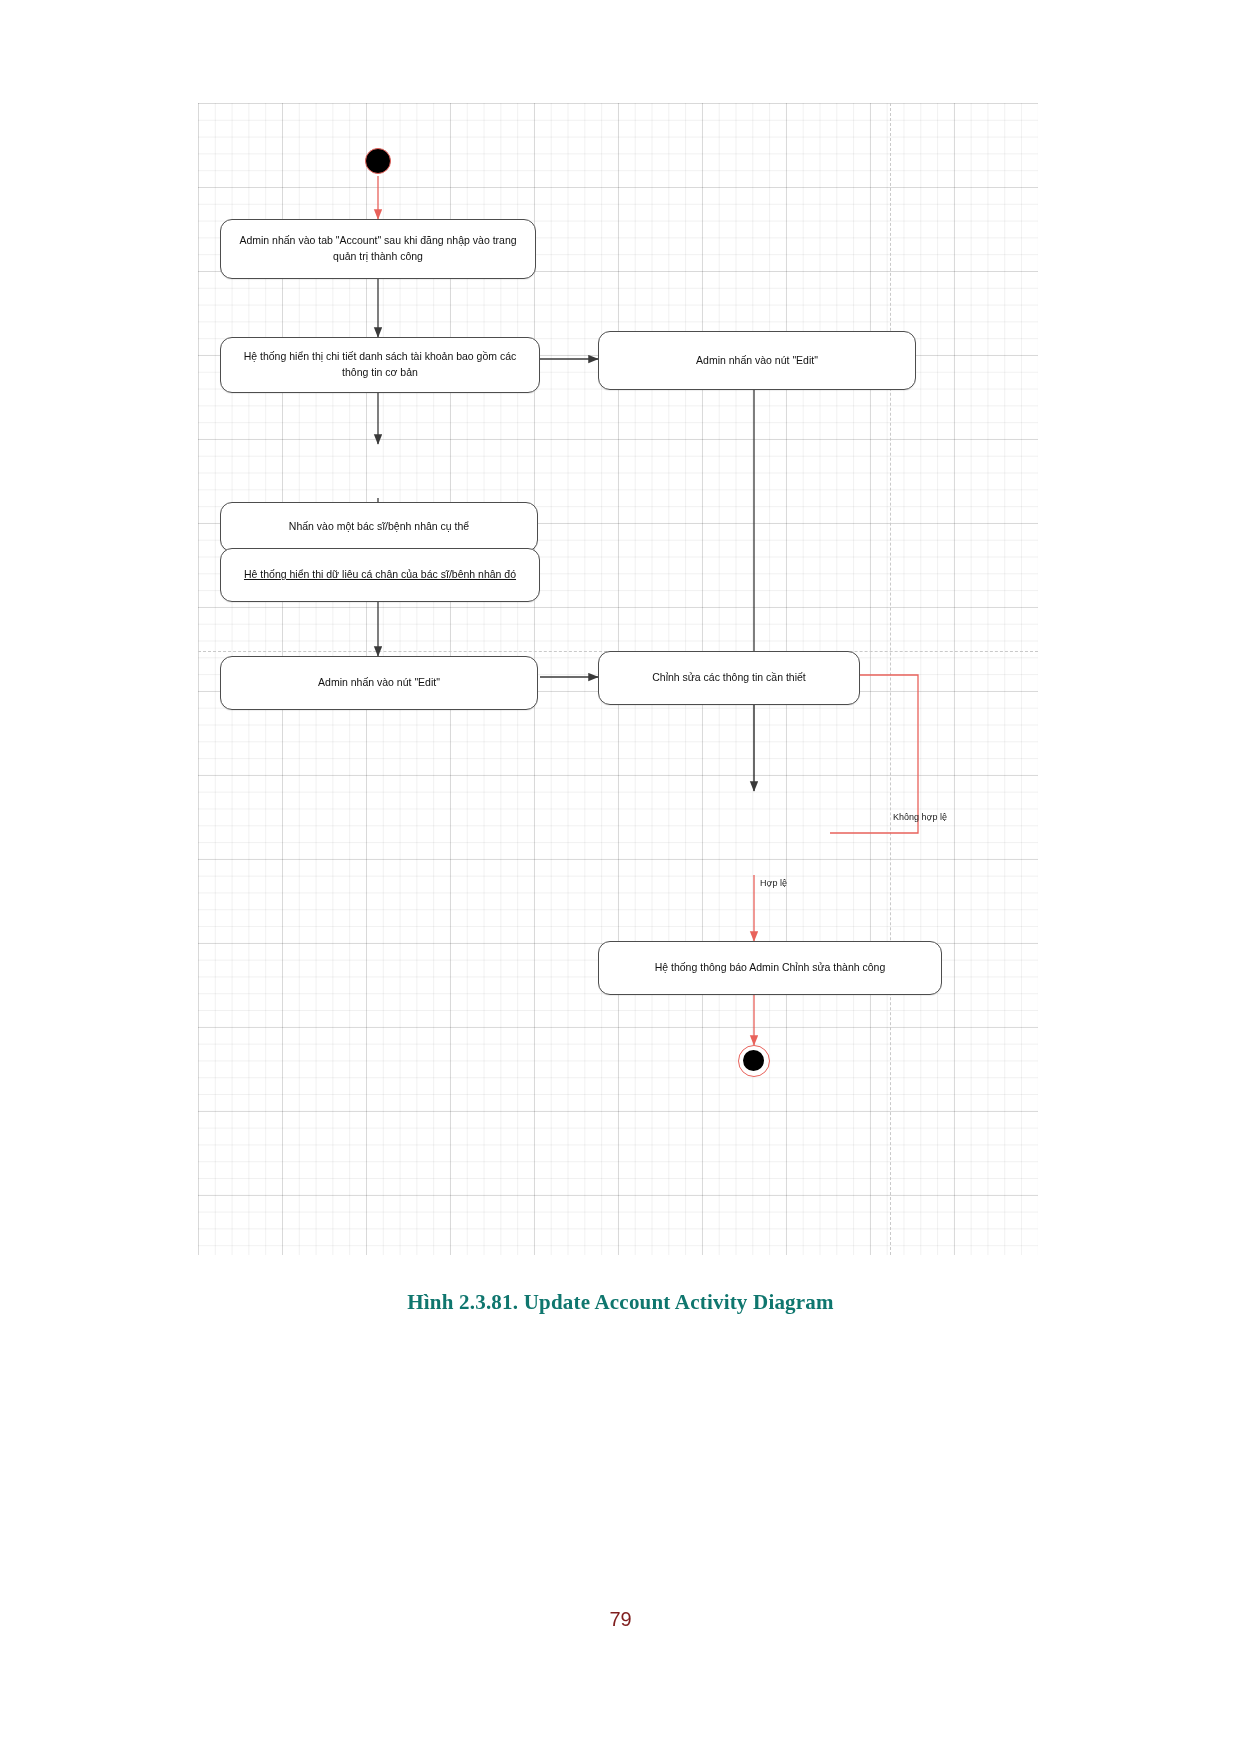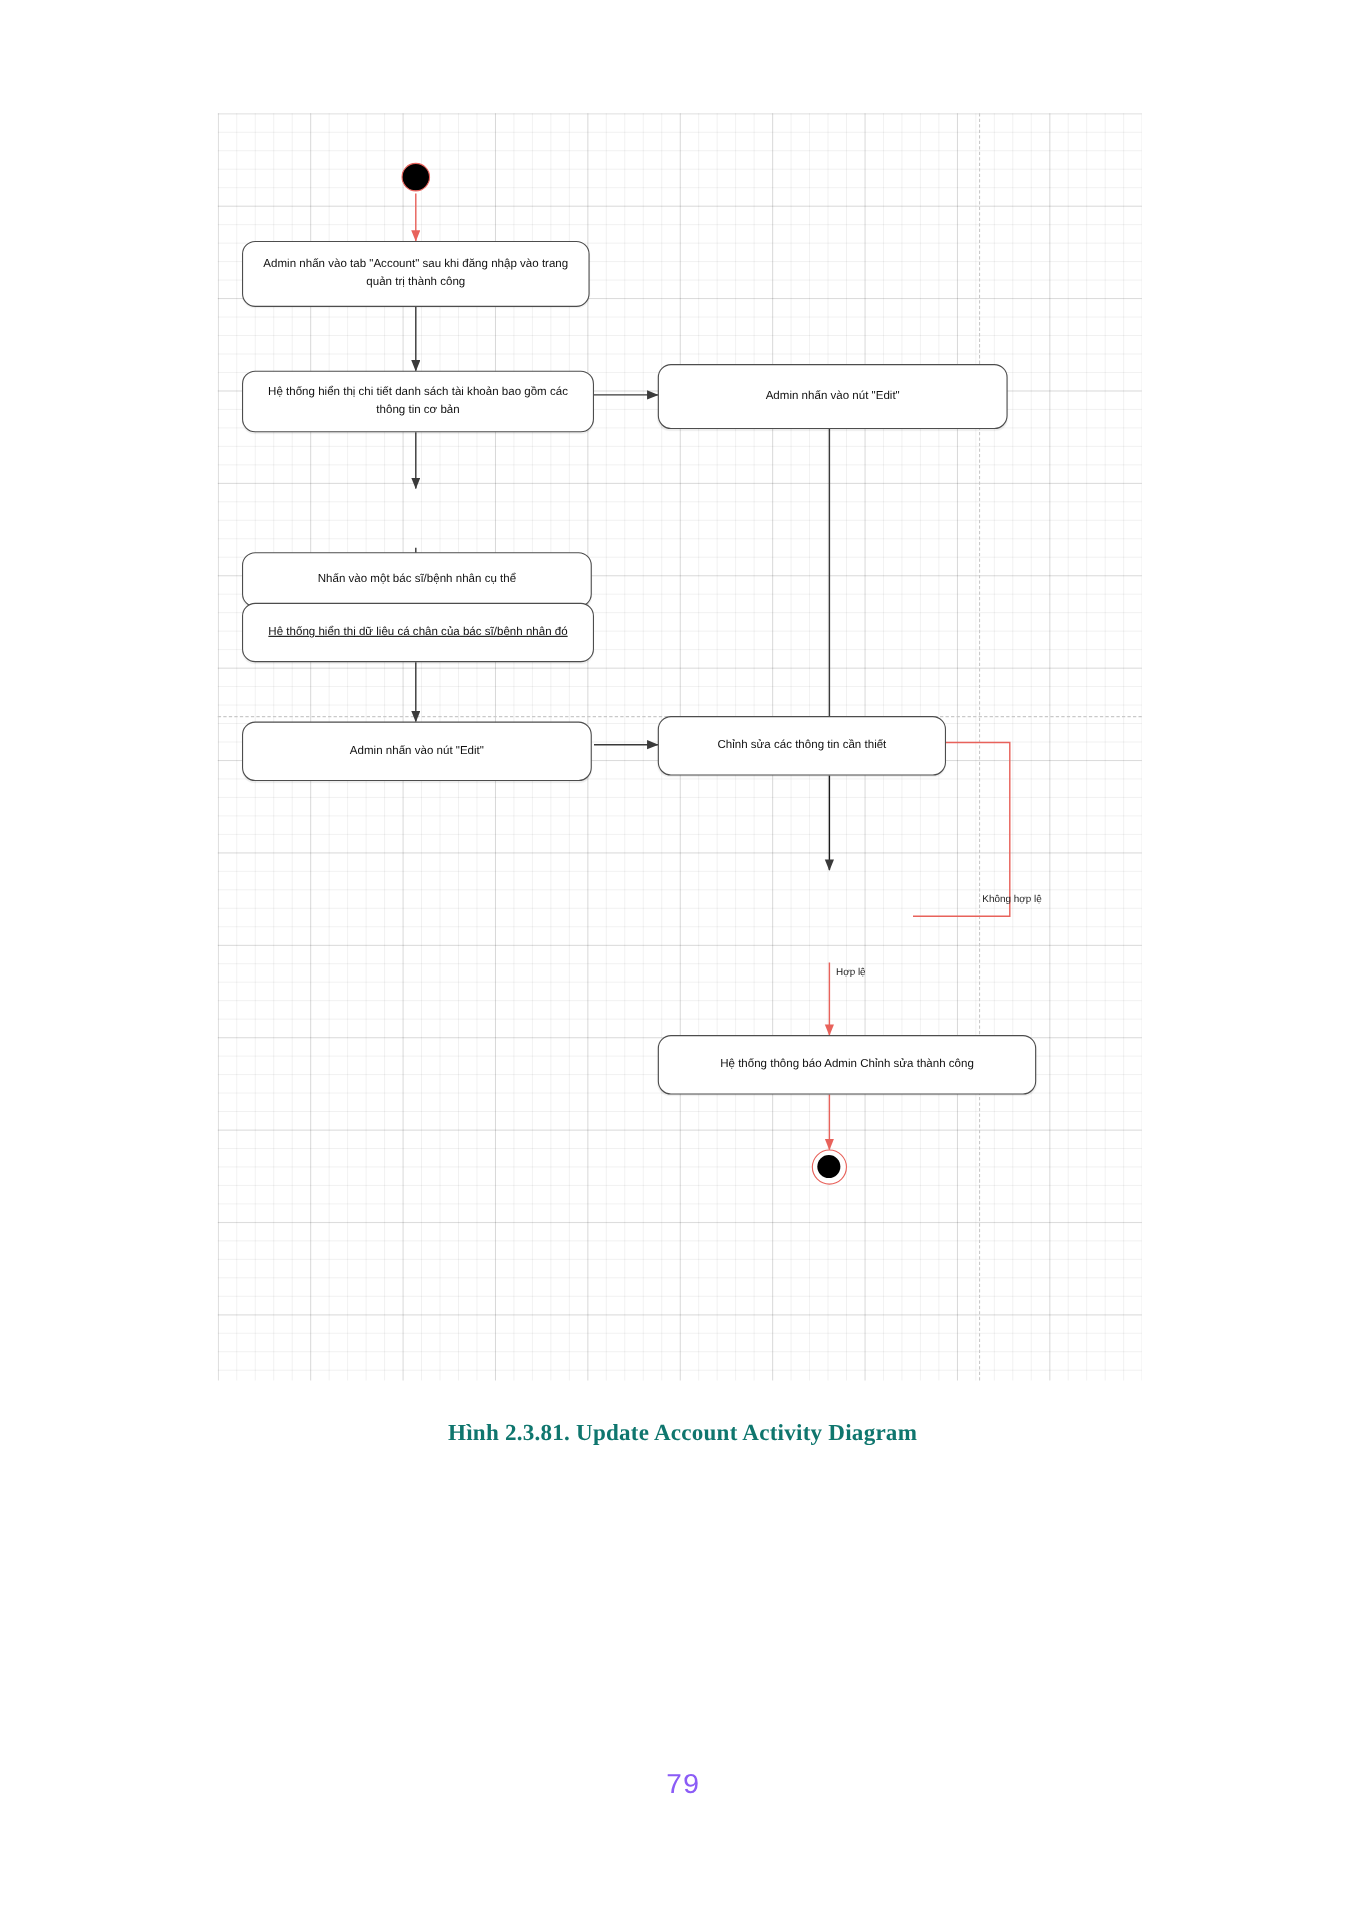--- a/index.html
+++ b/index.html
@@ -149,23 +149,23 @@
     font-size: 21px;
     color: #0f766e;
     letter-spacing: 0.2px;
   }
   #page-number {
     position: absolute;
     left: 0;
     top: 1608px;
     width: 1241px;
     text-align: center;
-    font-family: Liberation Mono, monospace;
-    font-size: 26px;
-    color: #8b5cf6;
+    font-family: Liberation Sans, sans-serif;
+    font-size: 20px;
+    color: #7f1d1d;
   }
 </style>
 </head>
 <body>
 
 <div id="diagram-canvas">
 
   <div class="page-guide vertical" style="left:692px; top:0; height:1152px;"></div>
   <div class="page-guide horizontal" style="left:0; top:548px; width:840px;"></div>
 

